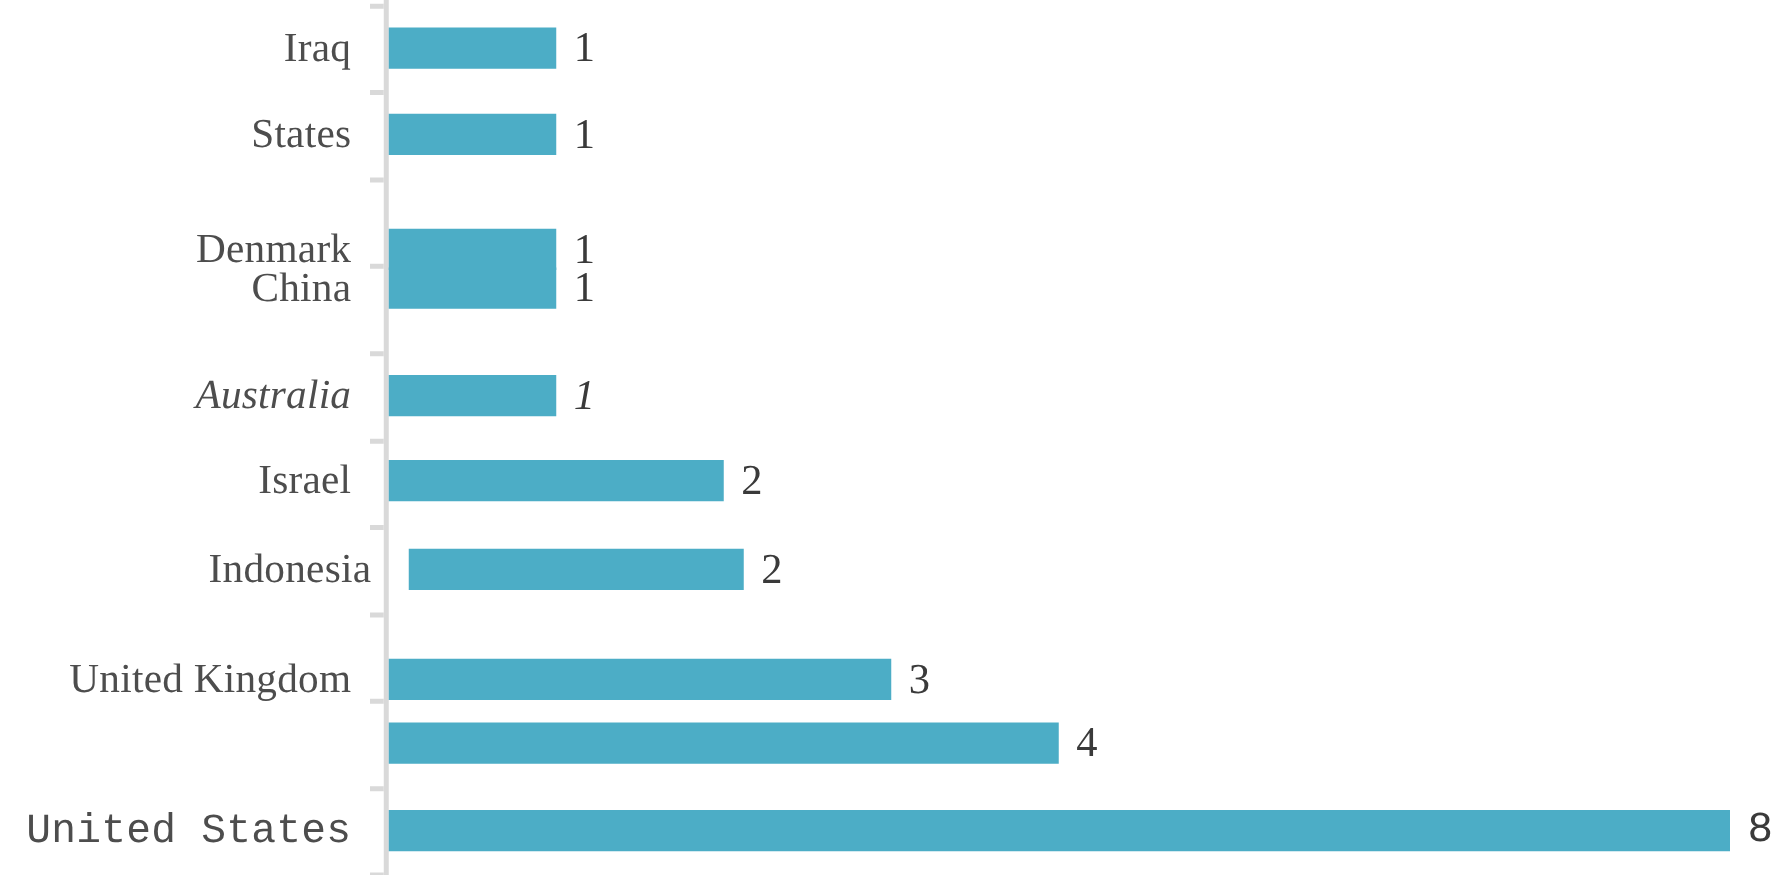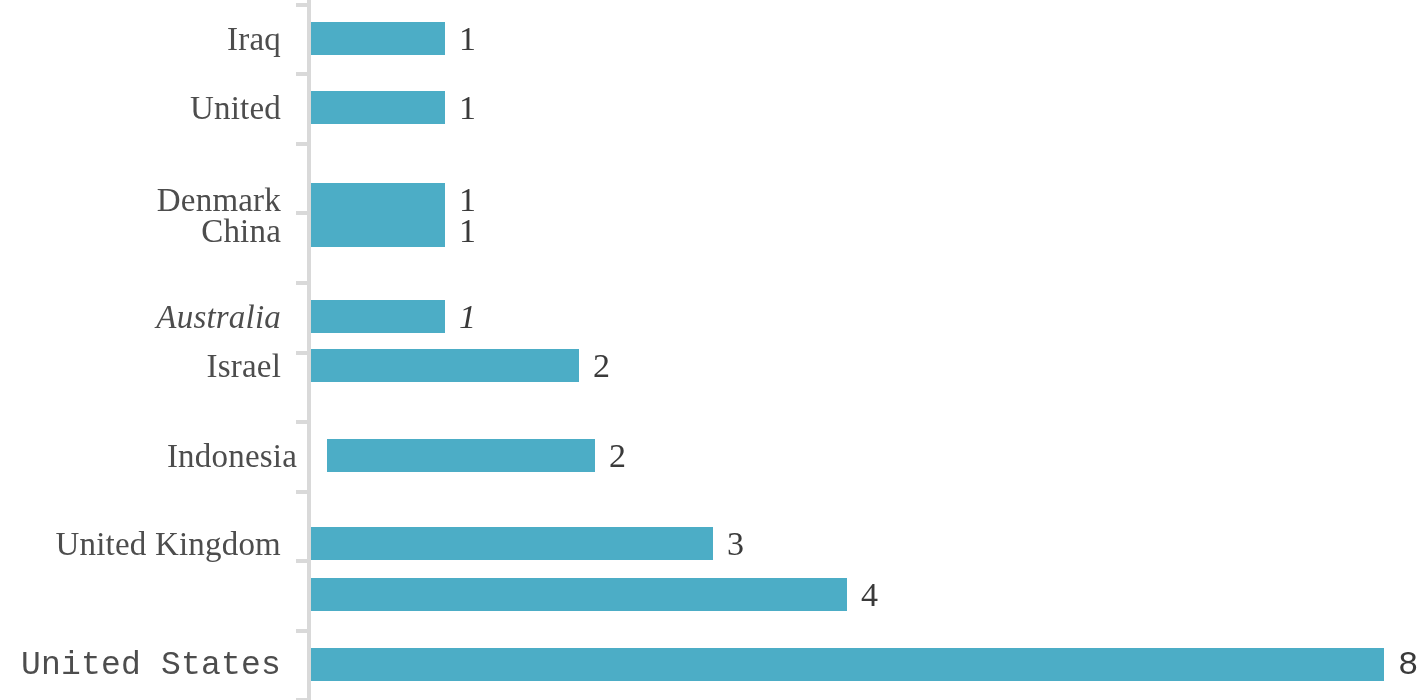--- a/index.html
+++ b/index.html
@@ -104,21 +104,21 @@
     <div class="tick" style="top:629px;"></div>
     <div class="tick" style="top:698px;"></div>
 
     <div class="bar-row" style="top:22px;">
       <span class="cat-label">Iraq</span>
       <div class="bar" style="width:134px;"></div>
       <span class="bar-value" style="left:459px;">1</span>
     </div>
 
     <div class="bar-row" style="top:91px;">
-      <span class="cat-label">United</span>
+      <span class="cat-label">States</span>
       <div class="bar" style="width:134px;"></div>
       <span class="bar-value" style="left:459px;">1</span>
     </div>
 
     <div class="bar-row" style="top:161px;margin-top:22px;">
       <span class="cat-label">Denmark</span>
       <div class="bar" style="width:134px;"></div>
       <span class="bar-value" style="left:459px;">1</span>
     </div>
 
@@ -127,21 +127,21 @@
       <div class="bar" style="width:134px;"></div>
       <span class="bar-value" style="left:459px;">1</span>
     </div>
 
     <div class="bar-row" style="top:300px;font-style:italic;">
       <span class="cat-label">Australia</span>
       <div class="bar" style="width:134px;"></div>
       <span class="bar-value" style="left:459px;">1</span>
     </div>
 
-    <div class="bar-row" style="top:349px;text-align:right;">
+    <div class="bar-row" style="top:368px;text-align:right;">
       <span class="cat-label">Israel</span>
       <div class="bar" style="width:268px;"></div>
       <span class="bar-value" style="left:593px;">2</span>
     </div>
 
     <div class="bar-row" style="top:439px;margin-left:16px;">
       <span class="cat-label">Indonesia</span>
       <div class="bar" style="width:268px;"></div>
       <span class="bar-value" style="left:593px;">2</span>
     </div>

